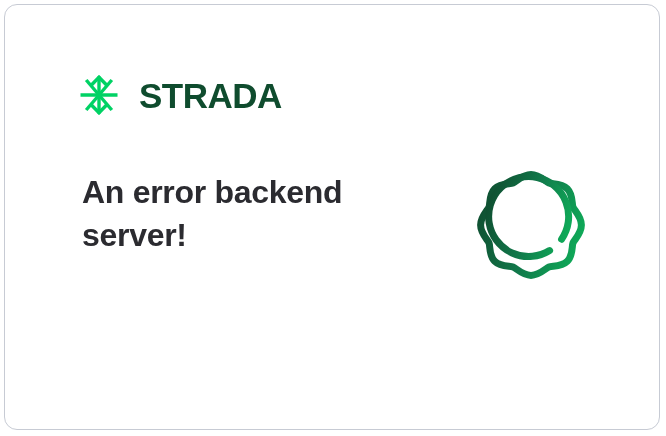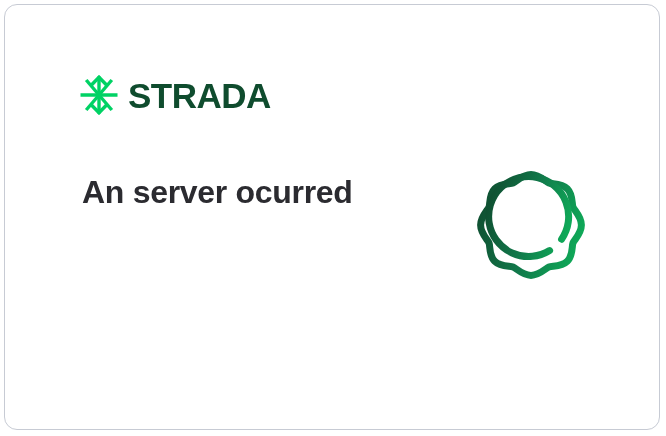--- a/index.html
+++ b/index.html
@@ -26,21 +26,21 @@
     border-radius: 13px;
   }
 
   
   .brand {
     position: absolute;
     left: 74px;
     top: 70px;
     display: flex;
     align-items: center;
-    gap: 9px;
+    gap: 20px;
   }
   .brand-mark {
     width: 40px;
     height: 40px;
     display: block;
     flex: none;
   }
   .brand-word {
     font-family: "Liberation Sans", sans-serif;
     font-size: 35px;
@@ -101,21 +101,22 @@
           <polyline points="11.5,11.0 20,2.2 28.5,11.0"></polyline>
           <polyline points="11.5,29.0 20,37.8 28.5,29.0"></polyline>
         </g>
       </svg>
     </span>
     <span class="brand-word">STRADA</span>
   </div>
 
   
   <div class="message">
-    <span class="message-line">An server ocurred</span>
+    <span class="message-line">An error backend</span>
+    <span class="message-line">server!</span>
   </div>
 
   
   <span>
     <svg class="gear-art" viewBox="0 0 164 164" aria-hidden="true">
       <defs>
         <linearGradient id="gearGrad" x1="0" y1="0.35" x2="1" y2="0.65">
           <stop offset="0%" stop-color="#0f5132"></stop>
           <stop offset="50%" stop-color="#11784a"></stop>
           <stop offset="100%" stop-color="#0fa958"></stop>

